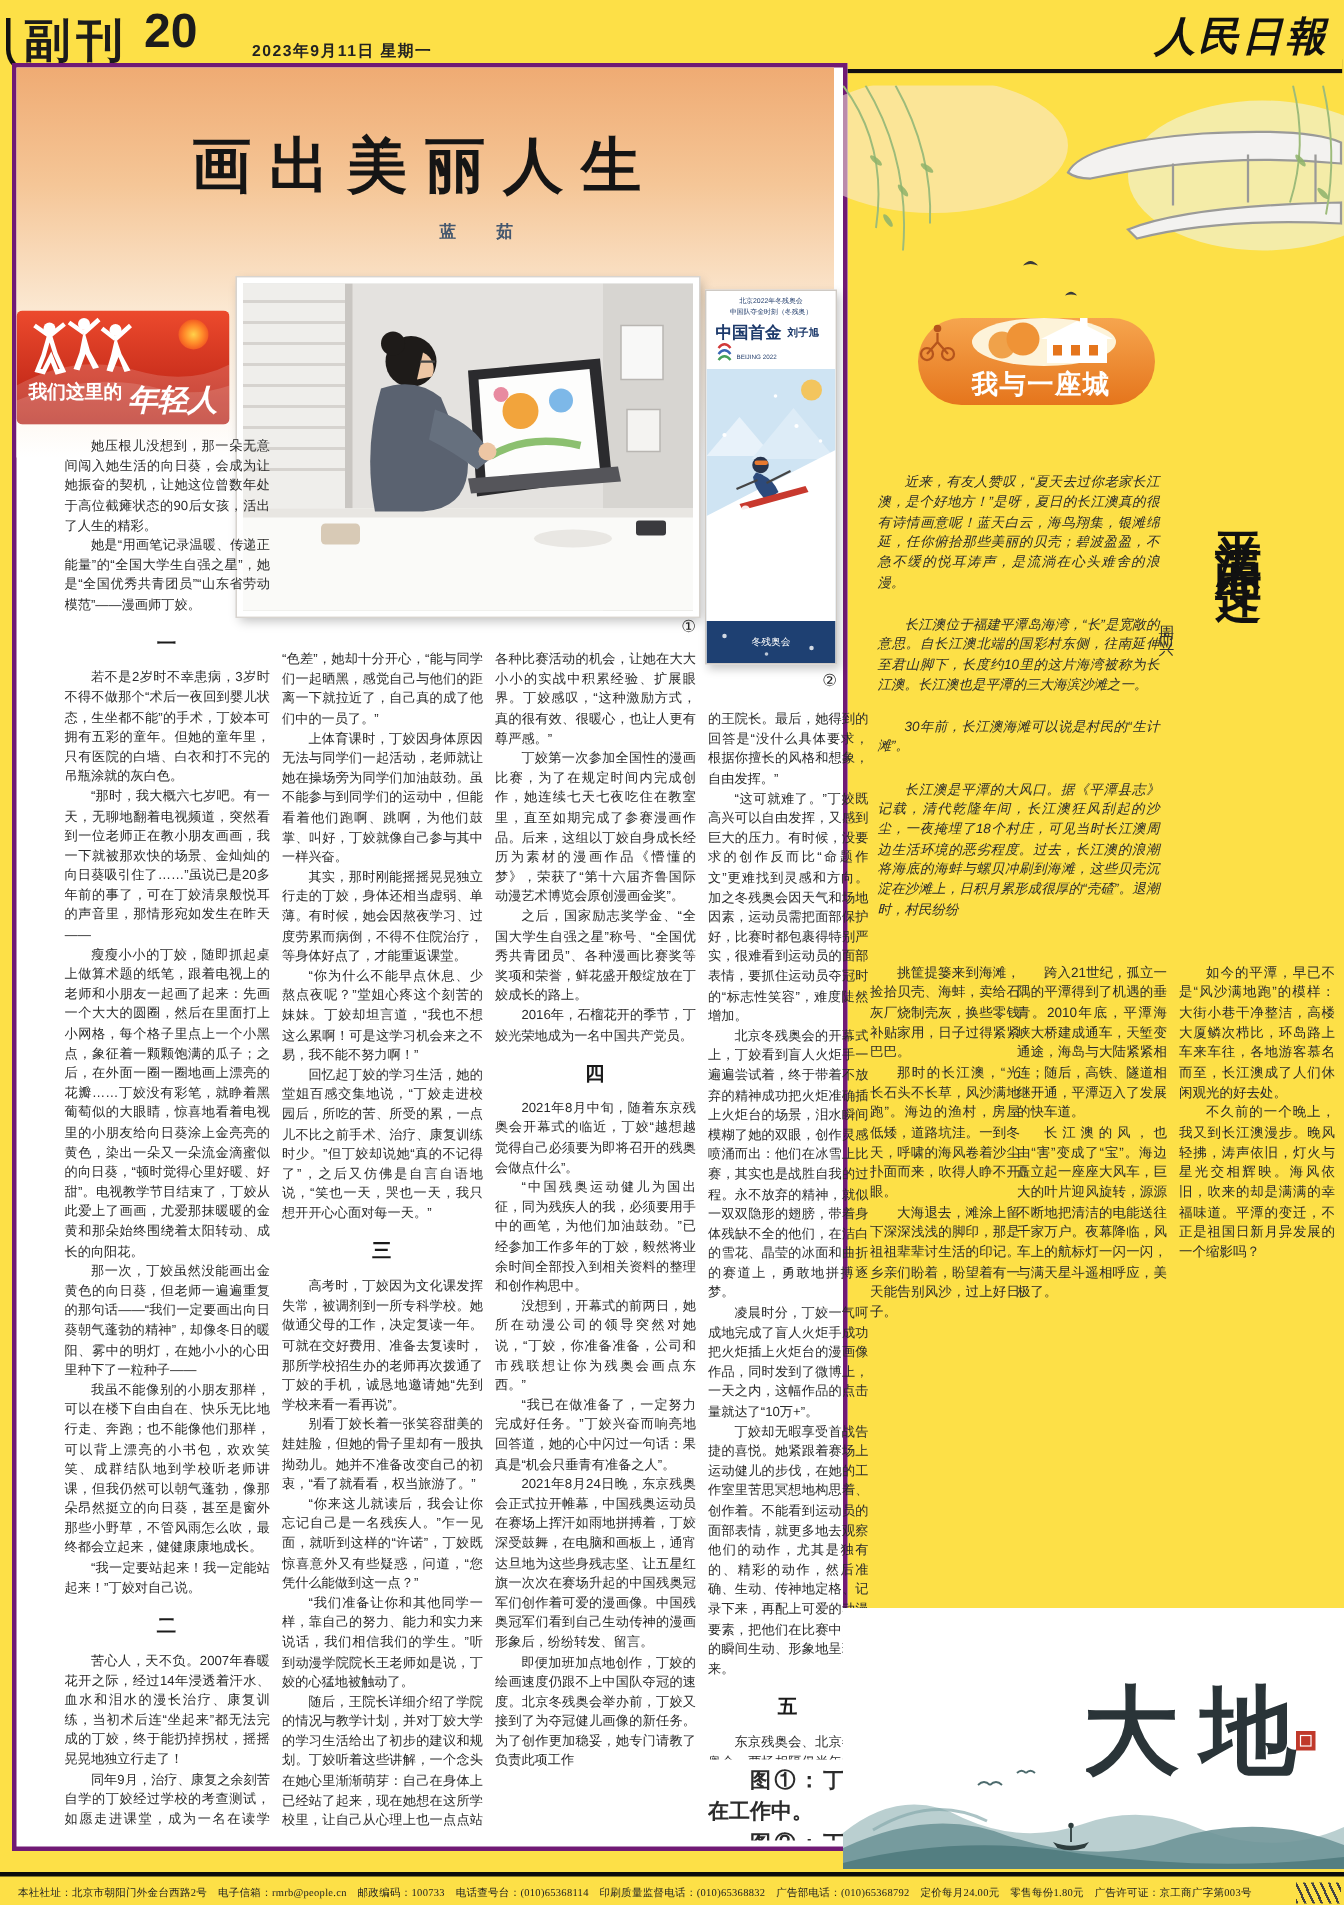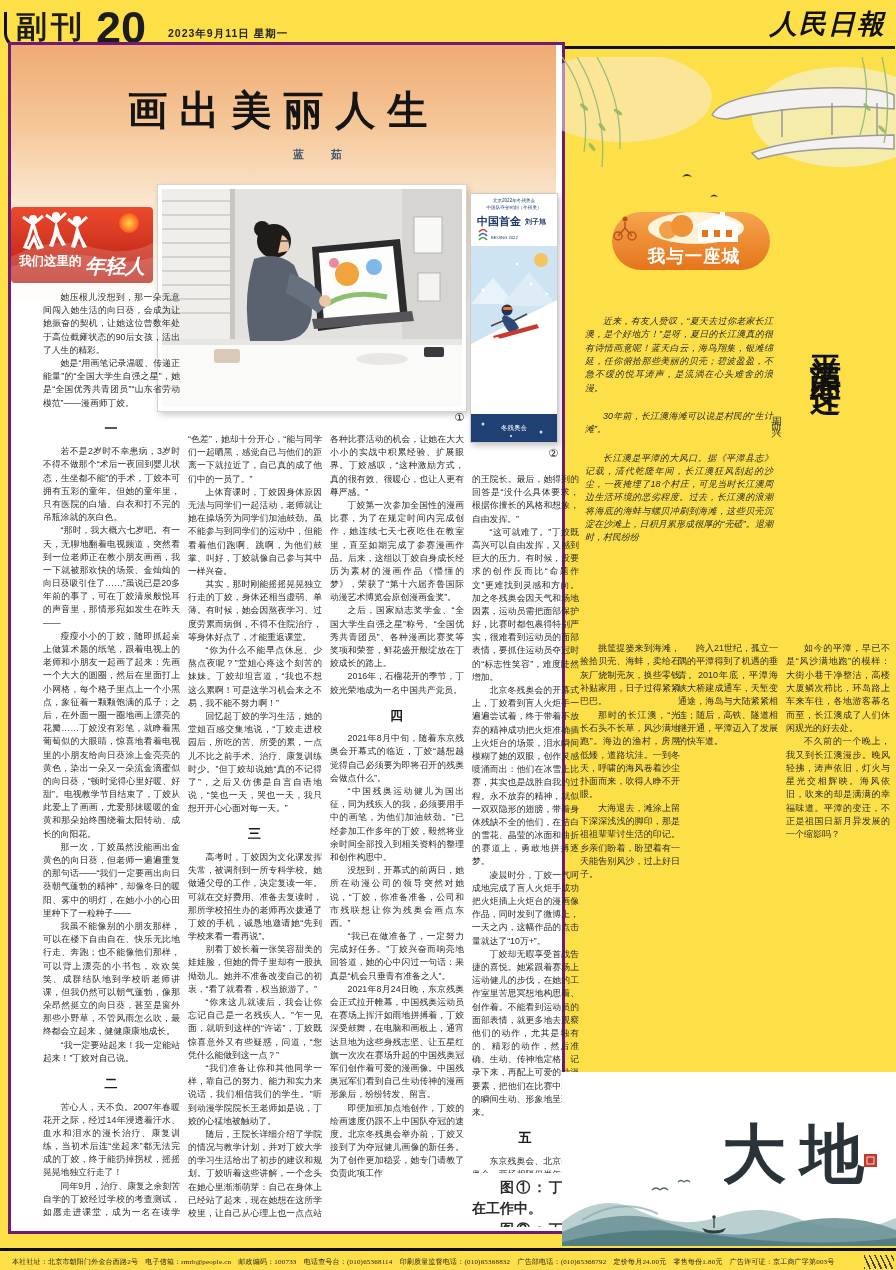--- a/index.html
+++ b/index.html
@@ -1,20 +1,20 @@
 <!DOCTYPE html>
 <html><head>
 <meta charset="utf-8">
 <style>
   html,body{margin:0;padding:0;background:#fff;}
   .page{position:relative;width:896px;height:1270px;background:#fde047;overflow:hidden;
         font-family:"Liberation Sans","DejaVu Sans",sans-serif;color:#1c1c1c;}
   
   .mh-section{position:absolute;left:16px;top:6px;font-size:31px;font-weight:bold;letter-spacing:4px;}
-  .mh-pageno{position:absolute;left:96px;top:2px;font-size:45px;font-weight:bold;}
+  .mh-pageno{position:absolute;left:96px;top:2px;font-size:32px;font-weight:bold;}
   .mh-date{position:absolute;left:168px;top:27px;font-size:10.5px;font-weight:bold;letter-spacing:1px;color:#222;}
   .mh-paper{position:absolute;right:10px;top:6px;font-size:27px;font-weight:bold;
             font-family:"Liberation Serif","DejaVu Serif",serif;font-style:italic;letter-spacing:2px;color:#111;}
   .mh-rule{position:absolute;left:4px;top:12px;width:888px;height:34px;
            border-left:3px solid #111;border-bottom:3px solid #111;border-bottom-left-radius:16px;}
   
   .main-box{position:absolute;left:8px;top:42px;width:551px;height:1186px;border:3px solid #701a75;background:#fff;}
   .main-grad{position:absolute;left:0;top:0;width:545px;height:260px;
              background:linear-gradient(180deg,#efab73 0%,#f5c697 30%,#fbe8d2 62%,#ffffff 100%);}
   .m-title{position:absolute;left:0;top:38px;width:545px;text-align:center;font-size:40px;font-weight:bold;
@@ -315,32 +315,34 @@
       <circle cx="20" cy="26" r="4" fill="none" stroke="#b5541c" stroke-width="1.5"></circle>
       <circle cx="34" cy="26" r="4" fill="none" stroke="#b5541c" stroke-width="1.5"></circle>
       <path d="M20 26 L27 18 L34 26 M27 18 L27 12" stroke="#b5541c" stroke-width="1.5" fill="none"></path>
       <circle cx="27" cy="9" r="2.5"></circle>
     </g>
     <text x="96" y="52" font-size="17.5" font-weight="bold" fill="#ffffff" text-anchor="middle" letter-spacing="1">我与一座城</text>
   </svg>
 
   <div class="city-intro">
       <p>近来，有友人赞叹，“夏天去过你老家长江澳，是个好地方！”是呀，夏日的长江澳真的很有诗情画意呢！蓝天白云，海鸟翔集，银滩绵延，任你俯拾那些美丽的贝壳；碧波盈盈，不急不缓的悦耳涛声，是流淌在心头难舍的浪漫。</p>
+      <p>长江澳位于福建平潭岛海湾，“长”是宽敞的意思。自长江澳北端的国彩村东侧，往南延伸至君山脚下，长度约10里的这片海湾被称为长江澳。长江澳也是平潭的三大海滨沙滩之一。</p>
       <p>30年前，长江澳海滩可以说是村民的“生计滩”。</p>
       <p>长江澳是平潭的大风口。据《平潭县志》记载，清代乾隆年间，长江澳狂风刮起的沙尘，一夜掩埋了18个村庄，可见当时长江澳周边生活环境的恶劣程度。过去，长江澳的浪潮将海底的海蚌与螺贝冲刷到海滩，这些贝壳沉淀在沙滩上，日积月累形成很厚的“壳碴”。退潮时，村民纷纷</p>
     </div>
   <div class="v-title">平潭的变迁</div>
   <div class="v-author">周而兴</div>
   <div class="city-col" id="ca">
       <p class="nc">挑筐提篓来到海滩，捡拾贝壳、海蚌，卖给石灰厂烧制壳灰，换些零钱补贴家用，日子过得紧紧巴巴。</p>
       <p>那时的长江澳，“光长石头不长草，风沙满地跑”。海边的渔村，房屋低矮，道路坑洼。一到冬天，呼啸的海风卷着沙尘扑面而来，吹得人睁不开眼。</p>
       <p>大海退去，滩涂上留下深深浅浅的脚印，那是祖祖辈辈讨生活的印记。乡亲们盼着，盼望着有一天能告别风沙，过上好日子。</p>
     </div>
   <div class="city-col" id="cb">
       <p>跨入21世纪，孤立一隅的平潭得到了机遇的垂青。2010年底，平潭海峡大桥建成通车，天堑变通途，海岛与大陆紧紧相连；随后，高铁、隧道相继开通，平潭迈入了发展的快车道。</p>
+      <p>长江澳的风，也由“害”变成了“宝”。海边矗立起一座座大风车，巨大的叶片迎风旋转，源源不断地把清洁的电能送往千家万户。夜幕降临，风车上的航标灯一闪一闪，与满天星斗遥相呼应，美极了。</p>
     </div>
   <div class="city-col" id="cc">
       <p>如今的平潭，早已不是“风沙满地跑”的模样：大街小巷干净整洁，高楼大厦鳞次栉比，环岛路上车来车往，各地游客慕名而至，长江澳成了人们休闲观光的好去处。</p>
       <p>不久前的一个晚上，我又到长江澳漫步。晚风轻拂，涛声依旧，灯火与星光交相辉映。海风依旧，吹来的却是满满的幸福味道。平潭的变迁，不正是祖国日新月异发展的一个缩影吗？</p>
     </div>
 
   <svg class="dadi" viewBox="0 0 334 174">
     <rect x="0" y="0" width="334" height="174" fill="#ffffff"></rect>
     <g>
       <path d="M0 150 Q40 118 80 140 Q120 158 160 144 Q200 130 240 148 Q290 166 334 146 L334 174 L0 174 Z" fill="#a9c3c4" opacity="0.8"></path>

